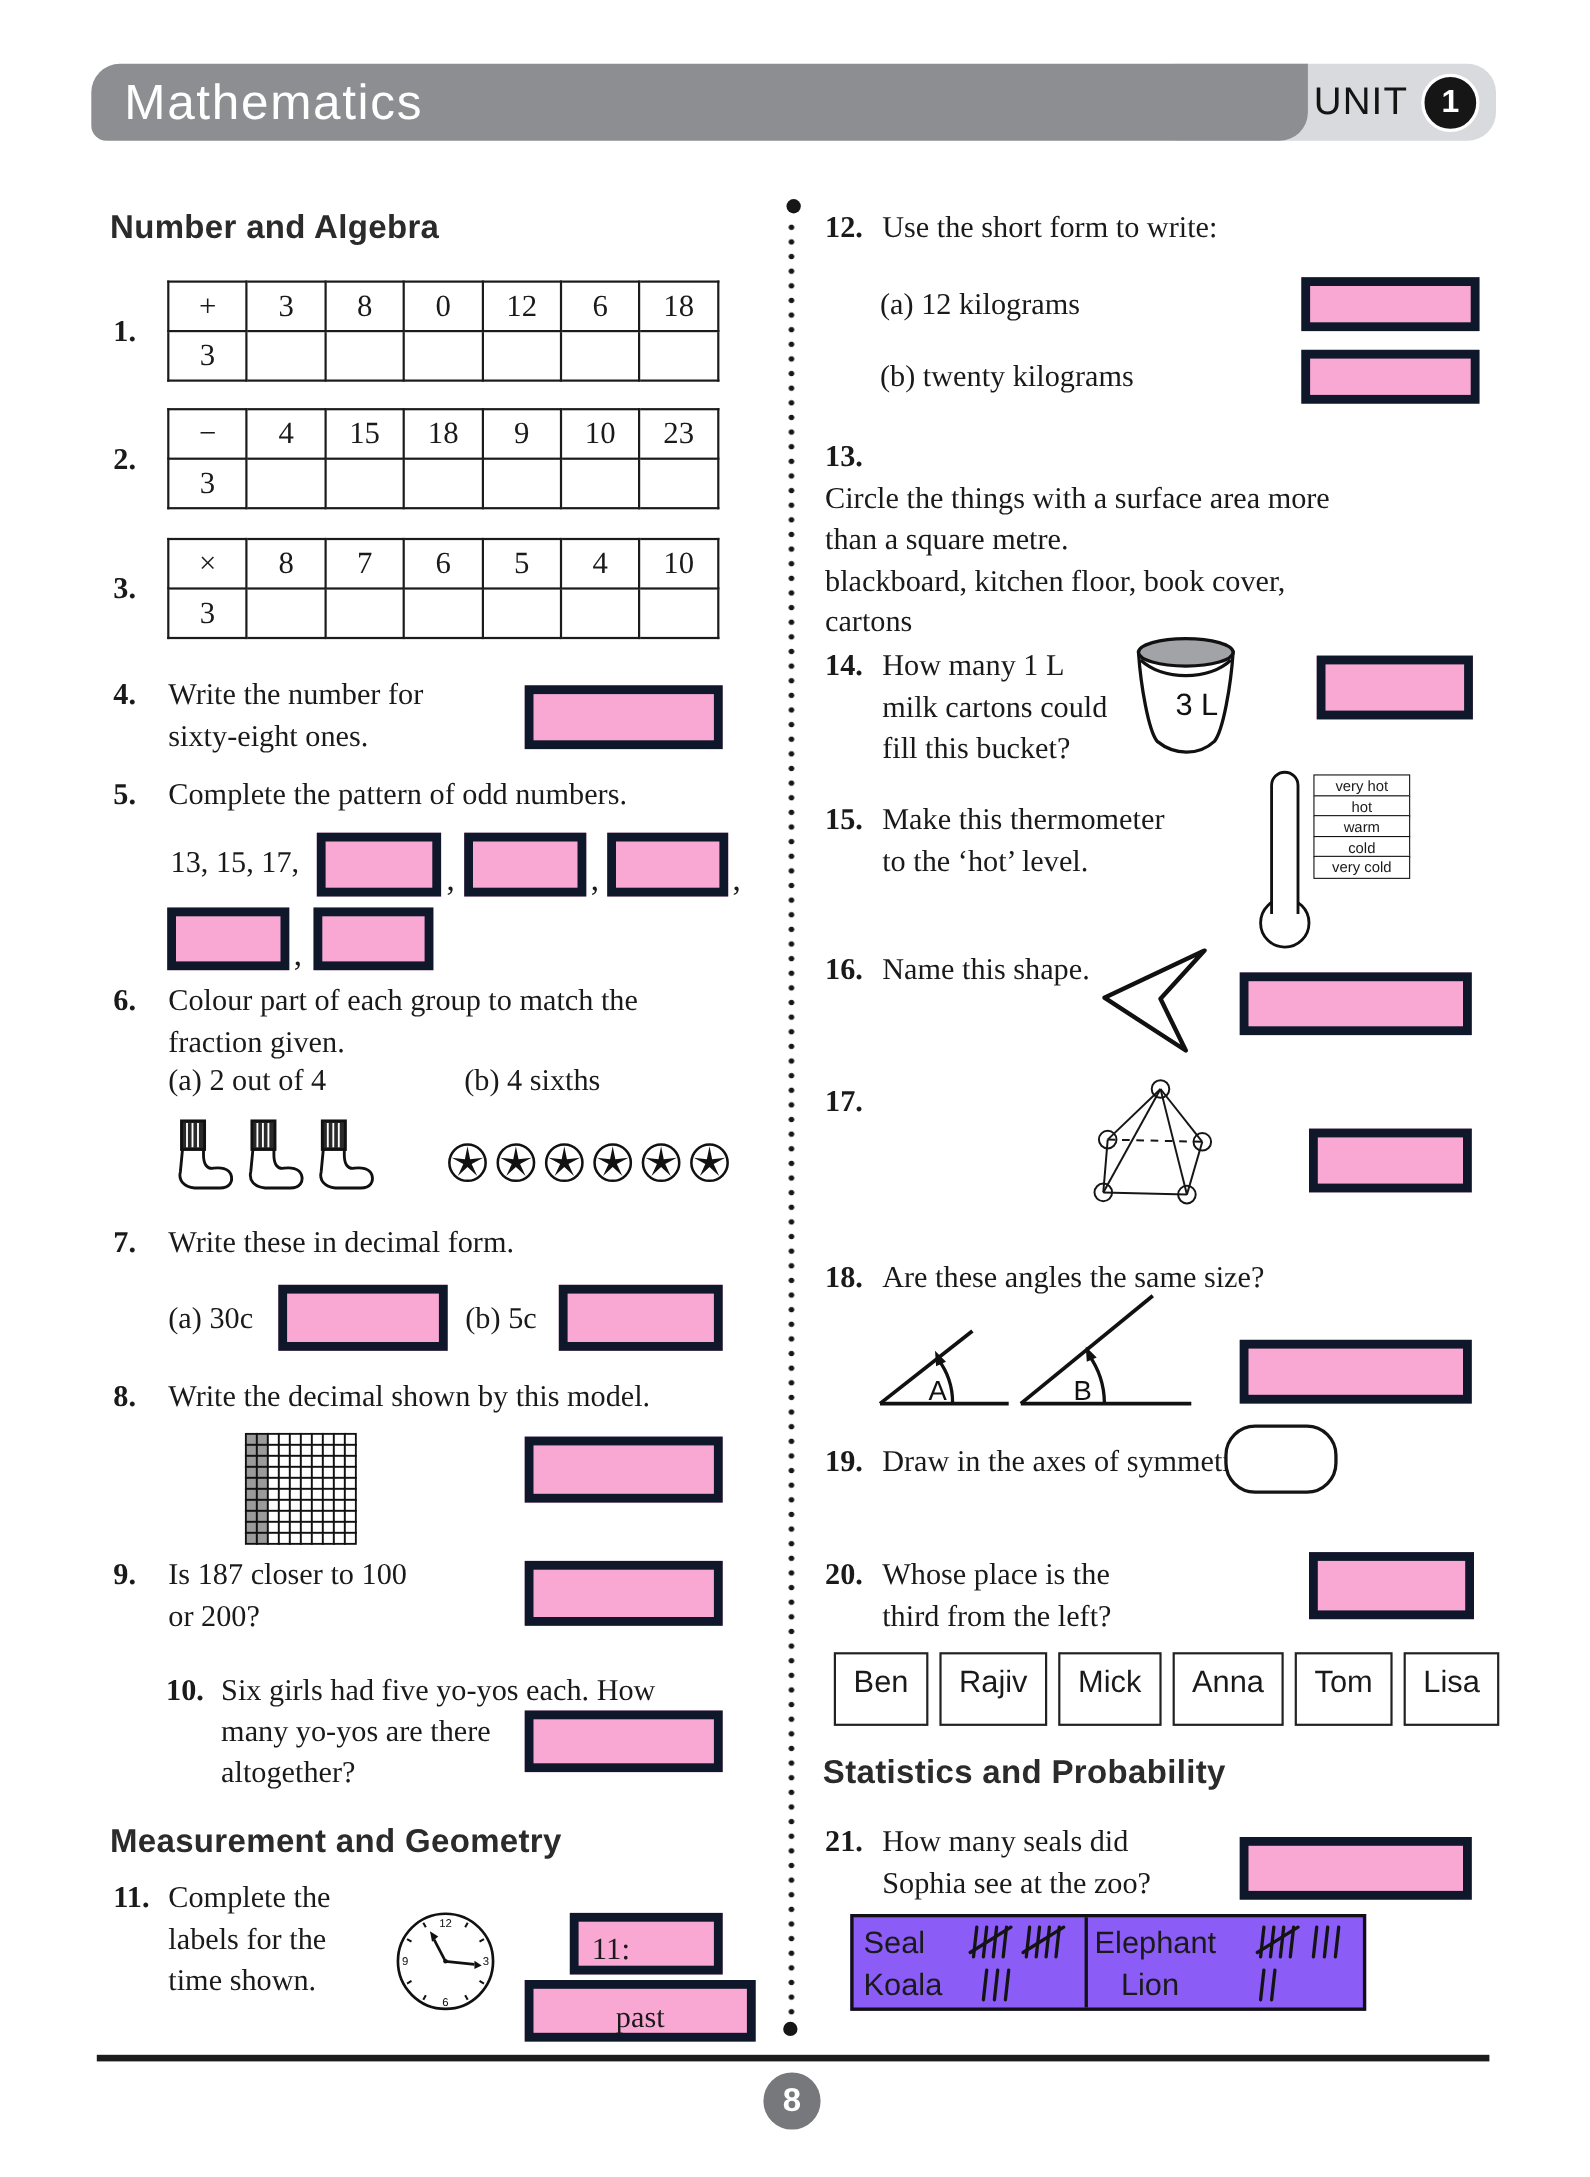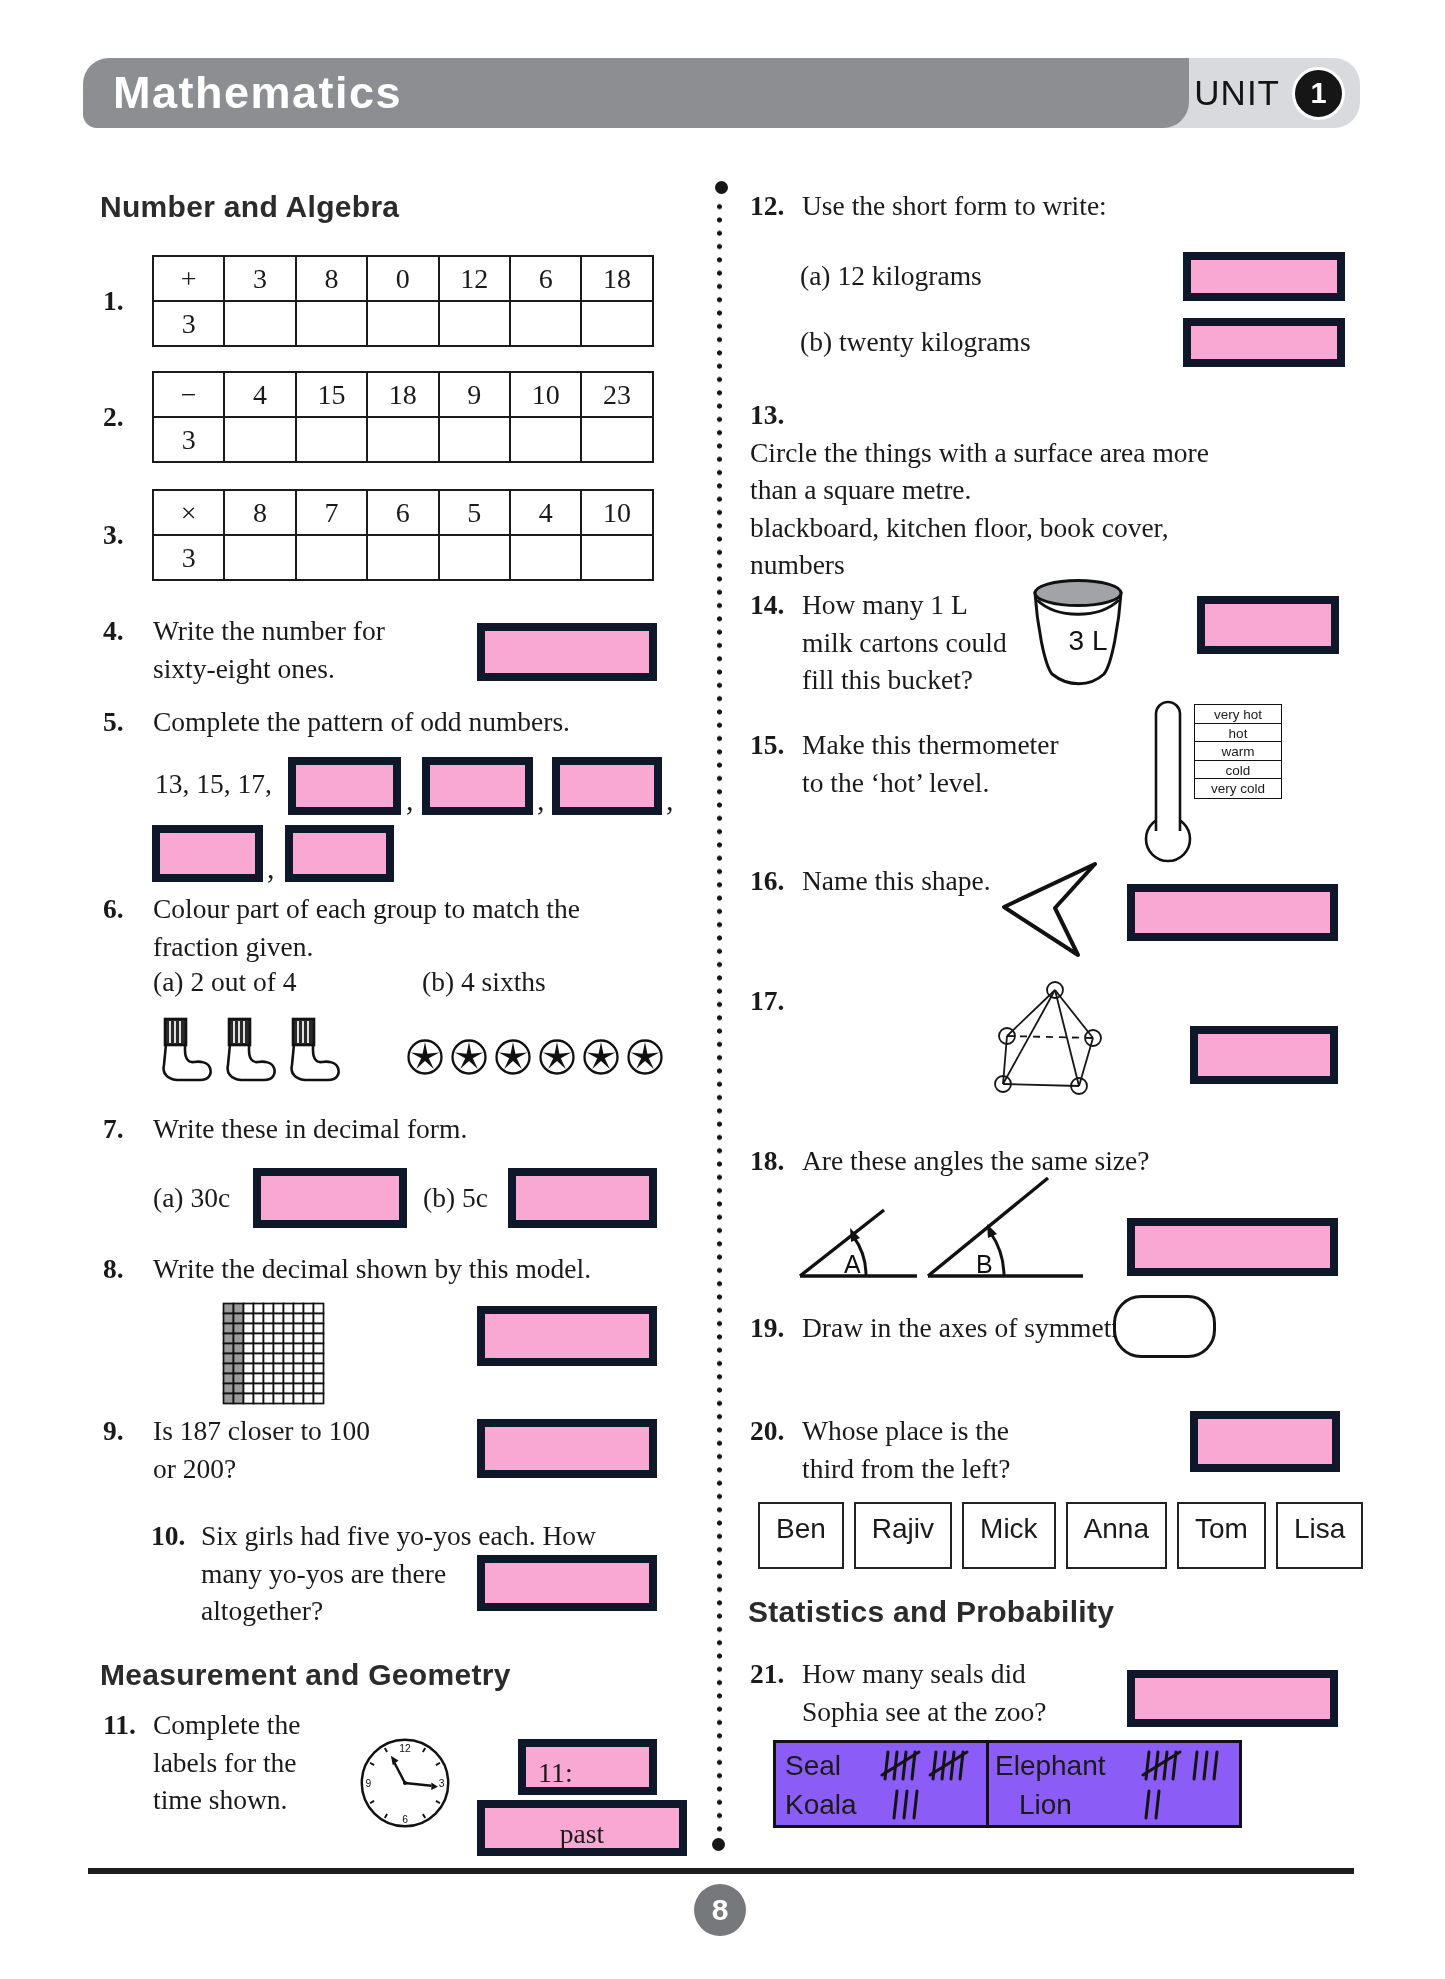--- a/index.html
+++ b/index.html
@@ -6,21 +6,21 @@
   #page{position:relative;width:1445px;height:1979px;background:#fff;overflow:hidden;
         font-family:"Liberation Serif",serif;color:#1a1a1a;}
   .abs{position:absolute;}
   
   #header{position:absolute;left:83px;top:58px;width:1277px;height:70px;}
   #header .tab{position:absolute;right:0;top:0;width:292px;height:70px;background:#d9dade;
     border-radius:0 26px 26px 0;display:flex;align-items:center;justify-content:flex-end;
     padding-right:15px;box-sizing:border-box;gap:12px;}
   #header .band{position:absolute;left:0;top:0;width:1106px;height:70px;background:#8d8e91;
     border-radius:26px 0 26px 14px;display:flex;align-items:center;padding-left:30px;box-sizing:border-box;}
-  .band .title{font-family:"Liberation Sans",sans-serif;font-weight:700;font-size:45px;color:#fff;letter-spacing:1.5px;}
+  .band .title{font-family:"Liberation Sans",sans-serif;font-weight:400;font-size:45px;color:#fff;letter-spacing:1.5px;}
   .tab .unit{font-family:"Liberation Sans",sans-serif;font-size:35px;color:#141414;font-weight:500;letter-spacing:1px;}
   .tab .ucircle{width:47px;height:47px;border-radius:50%;background:#161616;border:3px solid #fff;color:#fff;
     display:flex;align-items:center;justify-content:center;font-family:"Liberation Sans",sans-serif;font-weight:700;font-size:29px;}
   
   .shead{position:absolute;font-family:"Liberation Sans",sans-serif;font-weight:700;font-size:30px;color:#2b2b2b;letter-spacing:.3px;}
   
   .qblock{position:absolute;display:flex;}
   .qnum{flex:none;width:50px;font-weight:700;font-size:27.5px;line-height:37.5px;}
   .qblock.right .qnum{width:52px;}
   .qtext{font-size:27.5px;line-height:37.5px;}
@@ -418,21 +418,21 @@
   <div class="abox" style="left:1183px;top:252px;width:162px;height:49px;"></div>
   <span class="ilabel" style="left:800px;top:326px;">(b) twenty kilograms</span>
   <div class="abox" style="left:1183px;top:318px;width:162px;height:49px;"></div>
 
   <div class="qblock right" style="left:750px;top:396px;flex-direction:column;">
     <span class="qnum">13.</span>
     <div class="qtext">
       <span>Circle the things with a surface area more</span>
       <span>than a square metre.</span>
       <span>blackboard, kitchen floor, book cover,</span>
-      <span>numbers</span>
+      <span>cartons</span>
     </div>
   </div>
 
   <div class="qblock right" style="left:750px;top:586px;">
     <span class="qnum">14.</span>
     <div class="qtext">
       <span>How many 1 L</span>
       <span>milk cartons could</span>
       <span>fill this bucket?</span>
     </div>

